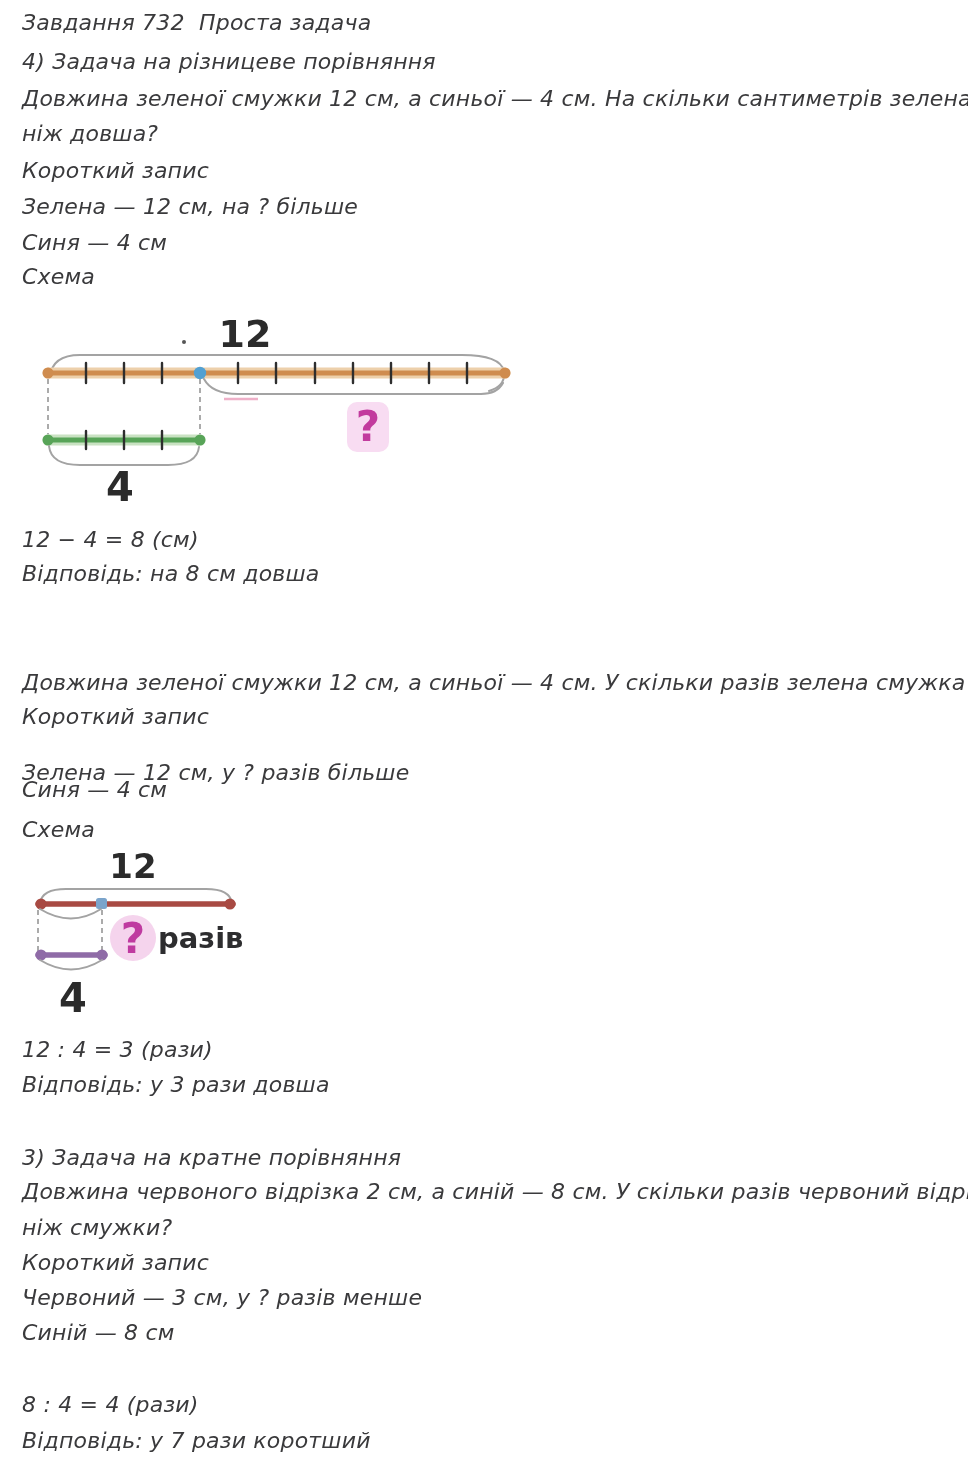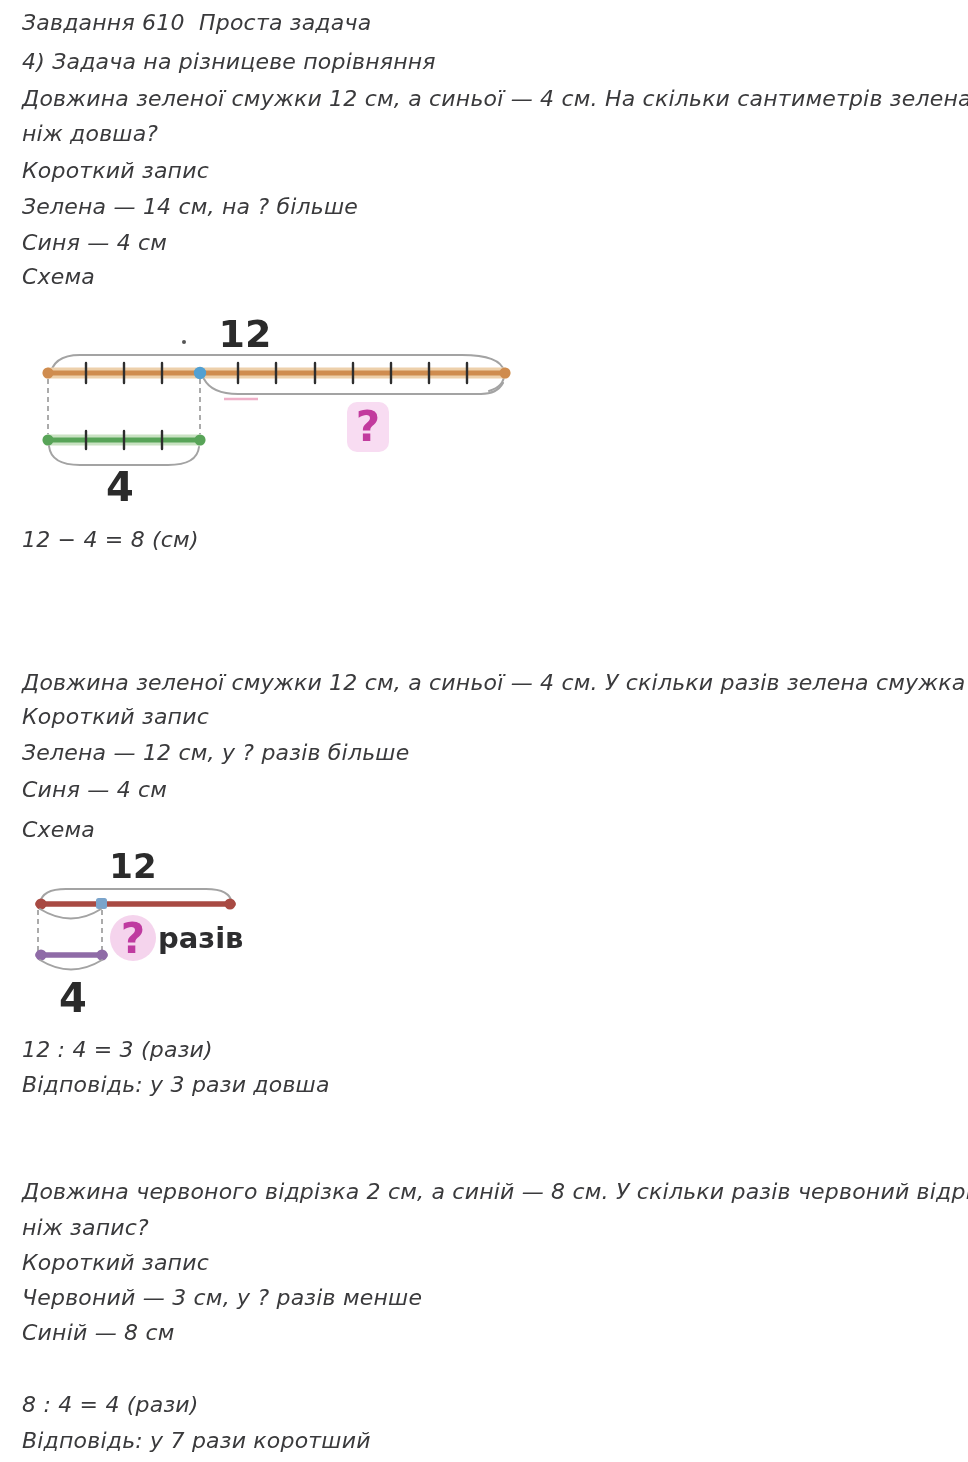--- a/index.html
+++ b/index.html
@@ -43,27 +43,27 @@
   }
   .bracket { fill: none; stroke: #a3a3a3; stroke-width: 2; stroke-linecap: round; }
   .tick { stroke: #2e2e2e; stroke-width: 2.4; stroke-linecap: round; }
   .dashv { stroke: #979797; stroke-width: 1.6; stroke-dasharray: 5 4; }
 </style>
 </head>
 <body>
 
 <div class="page">
 
-  <div class="line" style="top:10px">Завдання 610  Проста задача</div>
+  <div class="line" style="top:10px">Завдання 732  Проста задача</div>
 
   <div class="line" style="top:49px">4) Задача на різницеве порівняння</div>
   <div class="line" style="top:86px">Довжина зеленої смужки 12 см, а синьої — 4 см. На скільки сантиметрів зелена смужка довша,</div>
   <div class="line" style="top:121px">ніж довша?</div>
   <div class="line" style="top:158px">Короткий запис</div>
-  <div class="line" style="top:194px">Зелена — 14 см, на ? більше</div>
+  <div class="line" style="top:194px">Зелена — 12 см, на ? більше</div>
   <div class="line" style="top:230px">Синя — 4 см</div>
   <div class="line" style="top:264px">Схема</div>
 
   <svg class="diagram" style="top:305px;left:0" width="540" height="205" viewBox="0 0 540 205">
 
     <text class="num" x="245" y="42" font-size="38" text-anchor="middle">12</text>
     <circle cx="184" cy="37" r="2" fill="#555"></circle>
 
     <path class="bracket" d="M 50 72 Q 52 50 80 50 H 462 Q 500 50 504 66 Q 506 81 489 86"></path>
 
@@ -104,24 +104,25 @@
     <circle cx="200" cy="135" r="5.5" fill="#58a458"></circle>
 
     <path class="bracket" d="M 49 141 Q 51 160 80 160 H 168 Q 197 160 199 142"></path>
     <text class="num" x="120" y="196" font-size="40" text-anchor="middle">4</text>
 
     <rect x="347" y="97" width="42" height="50" rx="10" fill="#f8dcf2"></rect>
     <text class="qmark" x="368" y="136" font-size="42" text-anchor="middle" fill="#c23b9e">?</text>
   </svg>
 
   <div class="line" style="top:527px">12 − 4 = 8 (см)</div>
+  <div class="line" style="top:561px">Відповідь: на 8 см довша</div>
 
   <div class="line" style="top:670px">Довжина зеленої смужки 12 см, а синьої — 4 см. У скільки разів зелена смужка довша, ніж синя?</div>
   <div class="line" style="top:704px">Короткий запис</div>
-  <div class="line" style="top:740px">Зелена — 12 см, у ? разів більше</div>
+  <div class="line" style="top:760px">Зелена — 12 см, у ? разів більше</div>
   <div class="line" style="top:777px">Синя — 4 см</div>
   <div class="line" style="top:817px">Схема</div>
 
   <svg class="diagram" style="top:845px;left:0" width="320" height="180" viewBox="0 0 320 180">
     <text class="num" x="133" y="33" font-size="34" text-anchor="middle">12</text>
 
     <path class="bracket" d="M 40 58 Q 42 44 66 44 H 206 Q 230 44 232 58"></path>
 
     <line x1="38" y1="59" x2="233" y2="59" stroke-width="5.5" stroke-linecap="round" stroke="#a84a43"></line>
     <circle cx="41" cy="59" r="5.5" fill="#a84a43"></circle>
@@ -141,21 +142,22 @@
     <text class="num" x="73" y="167" font-size="40" text-anchor="middle">4</text>
 
     <circle cx="133" cy="93" r="23" fill="#f5d4ed"></circle>
     <text class="qmark" x="133" y="108" font-size="42" text-anchor="middle" fill="#bf3aa0">?</text>
     <text class="suffix" x="158" y="103" font-size="29">разів</text>
   </svg>
 
   <div class="line" style="top:1037px">12 : 4 = 3 (рази)</div>
   <div class="line" style="top:1072px">Відповідь: у 3 рази довша</div>
 
+  <div class="line" style="top:1145px">3) Задача на кратне порівняння</div>
   <div class="line" style="top:1179px">Довжина червоного відрізка 2 см, а синій — 8 см. У скільки разів червоний відрізок коротший,</div>
-  <div class="line" style="top:1215px">ніж запис?</div>
+  <div class="line" style="top:1215px">ніж смужки?</div>
   <div class="line" style="top:1250px">Короткий запис</div>
   <div class="line" style="top:1285px">Червоний — 3 см, у ? разів менше</div>
   <div class="line" style="top:1320px">Синій — 8 см</div>
   <div class="line" style="top:1392px">8 : 4 = 4 (рази)</div>
   <div class="line" style="top:1428px">Відповідь: у 7 рази коротший</div>
 
 </div>
 
 </body></html>

